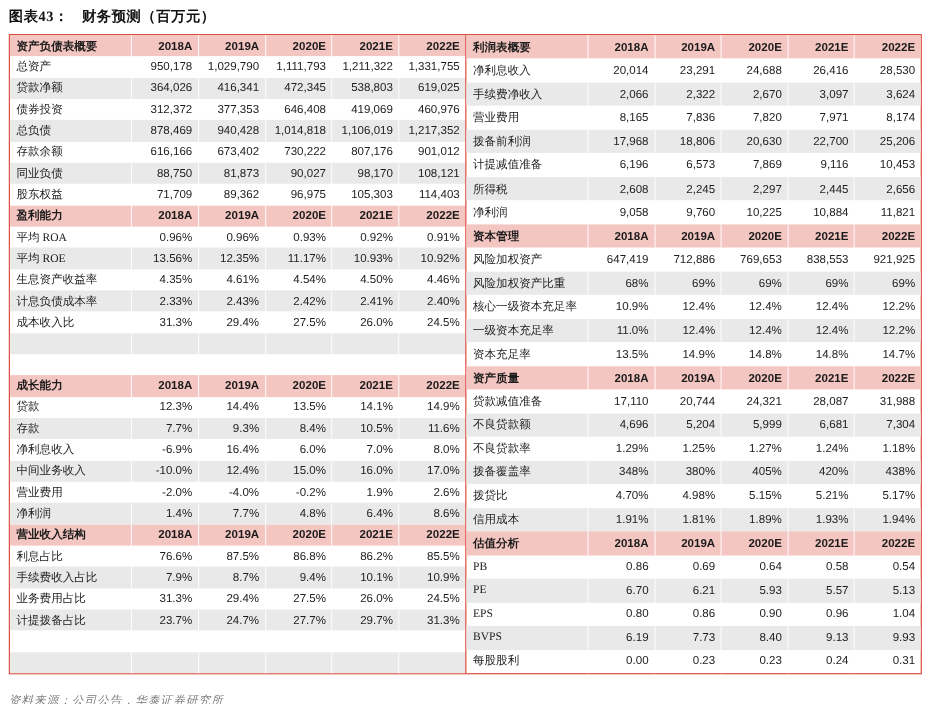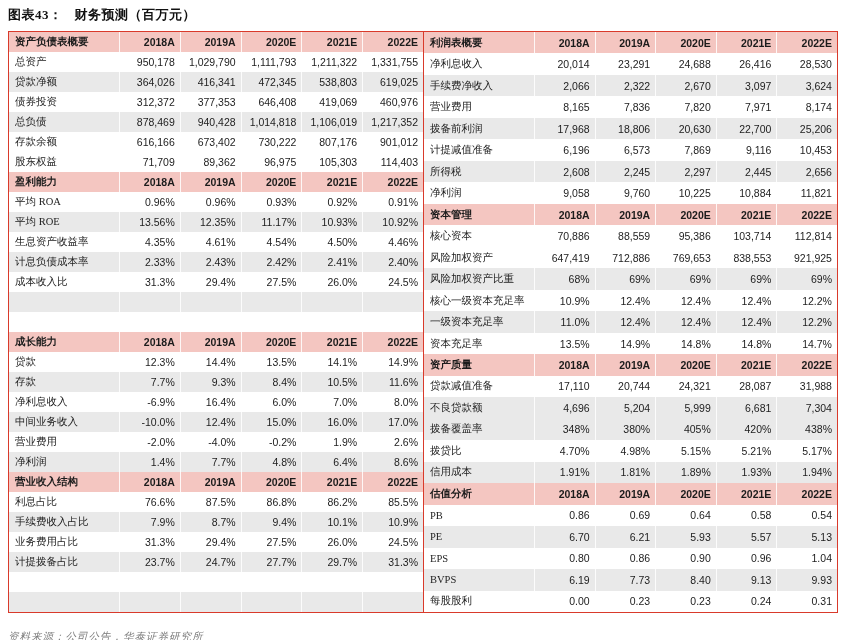--- a/index.html
+++ b/index.html
@@ -78,20 +78,28 @@
           <div class="val">1,217,352</div>
         </div>
         <div class="row data">
           <div class="label">存款余额</div>
           <div class="val">616,166</div>
           <div class="val">673,402</div>
           <div class="val">730,222</div>
           <div class="val">807,176</div>
           <div class="val">901,012</div>
         </div>
+        <div class="row data gray">
+          <div class="label">同业负债</div>
+          <div class="val">88,750</div>
+          <div class="val">81,873</div>
+          <div class="val">90,027</div>
+          <div class="val">98,170</div>
+          <div class="val">108,121</div>
+        </div>
         <div class="row data">
           <div class="label">股东权益</div>
           <div class="val">71,709</div>
           <div class="val">89,362</div>
           <div class="val">96,975</div>
           <div class="val">105,303</div>
           <div class="val">114,403</div>
         </div>
         <div class="row header">
           <div class="label">盈利能力</div>
@@ -337,28 +345,20 @@
         </div>
         <div class="row header">
           <div class="label">资本管理</div>
           <div class="val">2018A</div>
           <div class="val">2019A</div>
           <div class="val">2020E</div>
           <div class="val">2021E</div>
           <div class="val">2022E</div>
         </div>
         <div class="row data">
-          <div class="label">核心资本</div>
-          <div class="val">70,886</div>
-          <div class="val">88,559</div>
-          <div class="val">95,386</div>
-          <div class="val">103,714</div>
-          <div class="val">112,814</div>
-        </div>
-        <div class="row data">
           <div class="label">风险加权资产</div>
           <div class="val">647,419</div>
           <div class="val">712,886</div>
           <div class="val">769,653</div>
           <div class="val">838,553</div>
           <div class="val">921,925</div>
         </div>
         <div class="row data gray">
           <div class="label">风险加权资产比重</div>
           <div class="val">68%</div>
@@ -407,20 +407,28 @@
           <div class="val">28,087</div>
           <div class="val">31,988</div>
         </div>
         <div class="row data gray">
           <div class="label">不良贷款额</div>
           <div class="val">4,696</div>
           <div class="val">5,204</div>
           <div class="val">5,999</div>
           <div class="val">6,681</div>
           <div class="val">7,304</div>
+        </div>
+        <div class="row data">
+          <div class="label">不良贷款率</div>
+          <div class="val">1.29%</div>
+          <div class="val">1.25%</div>
+          <div class="val">1.27%</div>
+          <div class="val">1.24%</div>
+          <div class="val">1.18%</div>
         </div>
         <div class="row data gray">
           <div class="label">拨备覆盖率</div>
           <div class="val">348%</div>
           <div class="val">380%</div>
           <div class="val">405%</div>
           <div class="val">420%</div>
           <div class="val">438%</div>
         </div>
         <div class="row data">

